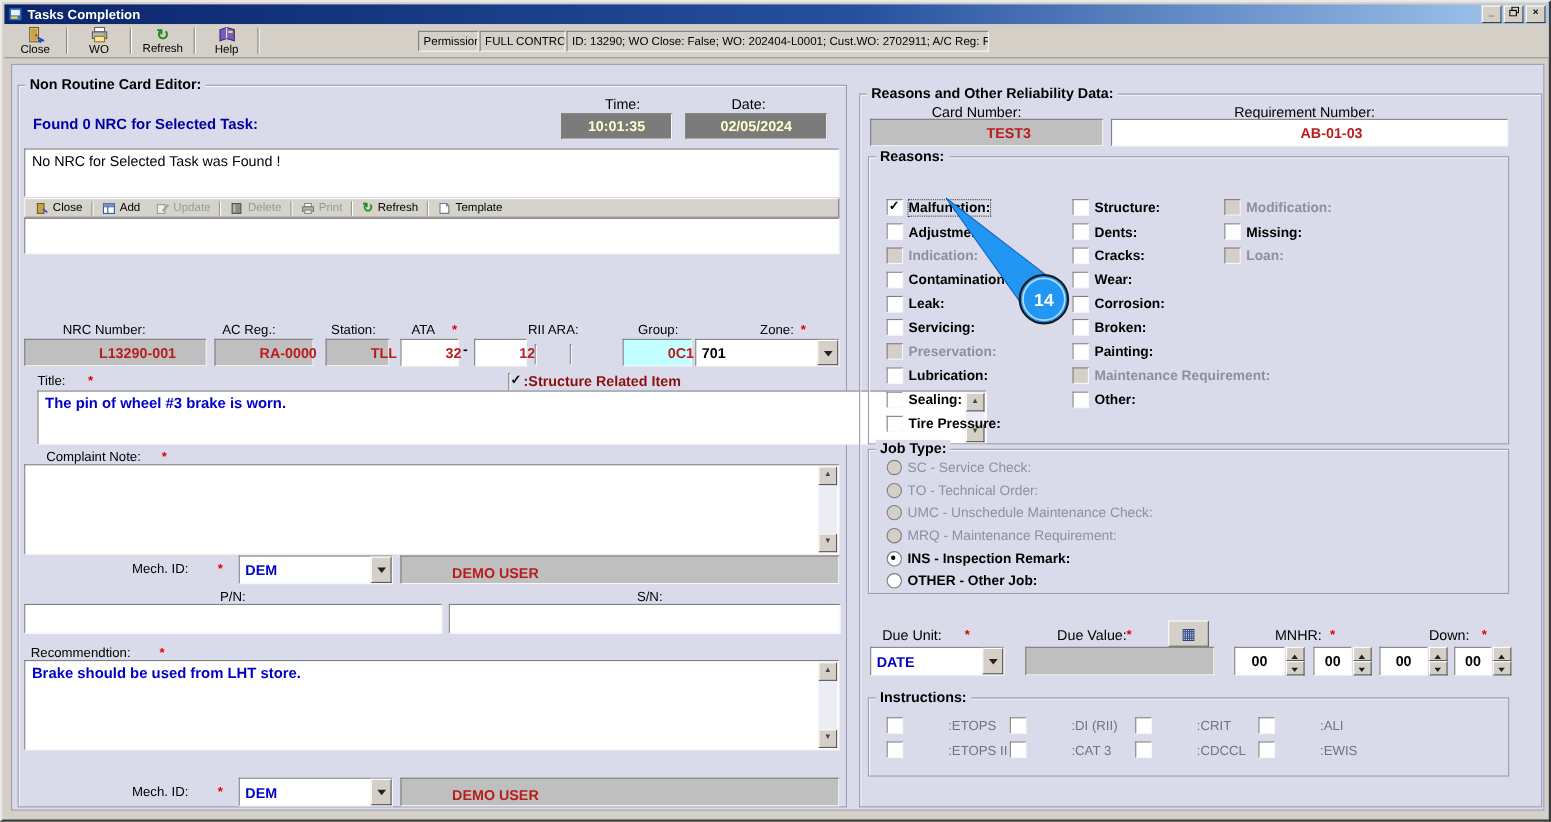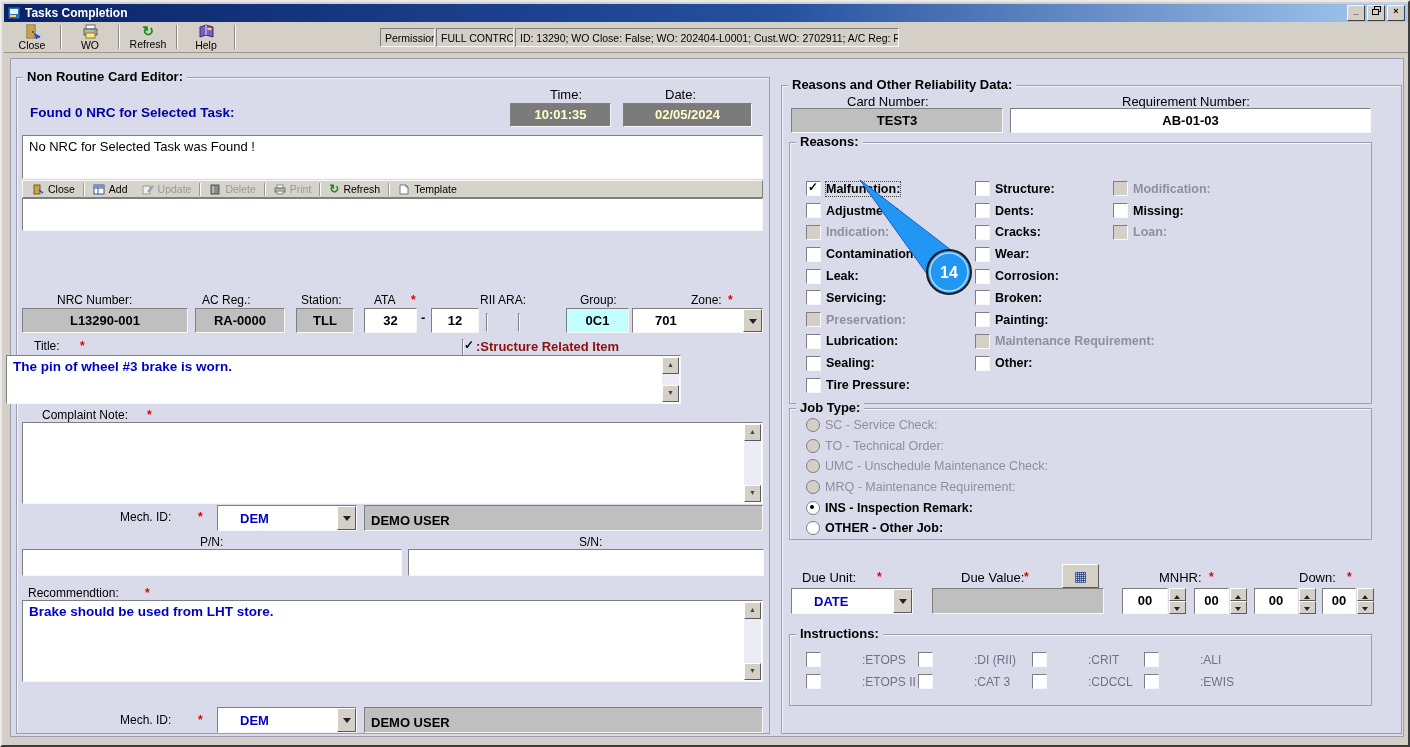--- a/index.html
+++ b/index.html
@@ -20,40 +20,40 @@
   .perm-box{background:#d4d0c8;font-size:10.5px;color:#000;display:flex;align-items:center;padding:0 4px;white-space:nowrap;overflow:hidden;}
   .main-bg{left:8px;top:56px;width:1394px;height:679px;background:#dadbea;border:1px solid #9d9db3;}
   .groupbox{border:1px solid #9c9cb2;box-shadow:inset 1px 1px 0 rgba(255,255,255,.75);}
   .gb-title{position:absolute;top:-9px;left:6px;background:#dadbea;padding:0 4px;font-weight:bold;font-size:13px;color:#000;white-space:nowrap;}
   .lbl{font-size:12px;color:#000;white-space:nowrap;}
   .req{color:#e00000;font-weight:bold;font-size:12px;}
   .gray-box{background:#bfbfbf;}
   .dark-box{background:#7b7b7b;color:#ffffc8;font-weight:bold;font-size:13px;text-align:center;line-height:22px;}
   .white-box{background:#ffffff;}
   .cyan-box{background:#c4ffff;}
-  .blue-val{color:#000000;font-weight:bold;font-size:13px;text-align:center;line-height:23px;white-space:nowrap;}
+  .blue-val{color:#b91c1c;font-weight:bold;font-size:13px;text-align:center;line-height:23px;white-space:nowrap;padding-left:40px;}
   .black-val{color:#000;font-weight:bold;font-size:13px;}
   .ta{background:#fff;border:1px solid;border-color:#7f7f7f #f8f8f8 #f8f8f8 #7f7f7f;}
   .ta-text{position:absolute;left:6px;top:3px;right:22px;font-size:13.5px;font-weight:bold;color:#0000c8;}
   .vscroll{position:absolute;top:1px;right:1px;bottom:1px;width:17px;background:#ececf4;display:flex;flex-direction:column;justify-content:space-between;}
   .sc-btn{height:15px;background:#d4d0c8;border:1px solid;border-color:#fff #5a5a5a #5a5a5a #fff;font-size:7px;text-align:center;line-height:13px;color:#444;}
   .cb{width:13px;height:13px;background:#fff;border:1px solid;border-color:#7f7f7f #f8f8f8 #f8f8f8 #7f7f7f;position:relative;flex:none;}
   .cb.checked::after{content:"\2713";position:absolute;left:1px;top:-2px;font-size:12px;font-weight:bold;color:#000;}
   .cb.dis{background:#d4d0c8;}
   .cb-label{margin-left:5px;font-size:12.5px;font-weight:bold;color:#000;white-space:nowrap;}
   .cb-label.dim{color:#8e8ea2;}
   .cb-label.focus{outline:1px dotted #444;}
   .radio{width:12px;height:12px;border-radius:50%;background:#fff;border:1px solid #7f7f7f;position:relative;flex:none;}
   .radio.dis{background:#d4d0c8;}
   .radio.sel::after{content:"";position:absolute;left:3px;top:3px;width:4px;height:4px;border-radius:50%;background:#000;}
   .rrow{height:21.8px;display:flex;align-items:center;}
   .jrow{height:20.6px;display:flex;align-items:center;}
   .jrow .cb-label{font-size:12.5px;}
   .combo{display:flex;align-items:center;background:#fff;border:1px solid;border-color:#7f7f7f #f8f8f8 #f8f8f8 #7f7f7f;}
-  .combo-val{padding-left:22px;font-weight:bold;font-size:13px;color:#0000c8;}
+  .combo-val{padding-left:5px;font-weight:bold;font-size:13px;color:#0000c8;}
   .combo-btn{margin-left:auto;width:17px;align-self:stretch;background:#d4d0c8;border:1px solid;border-color:#fff #5a5a5a #5a5a5a #fff;display:flex;align-items:center;justify-content:center;}
   .arr-down{width:0;height:0;border:4px solid transparent;border-top:5px solid #222;margin-top:5px;}
   .spin{display:flex;}
   .spin-val{background:#fff;border:1px solid;border-color:#7f7f7f #f8f8f8 #f8f8f8 #7f7f7f;text-align:center;font-weight:bold;font-size:13px;line-height:24px;color:#000;}
   .spin-btns{width:17px;display:flex;flex-direction:column;margin-left:1px;}
   .spin-b{flex:1;background:#d4d0c8;border:1px solid;border-color:#fff #5a5a5a #5a5a5a #fff;position:relative;}
   .spin-b.up::after{content:"";position:absolute;left:4px;top:3px;border:3px solid transparent;border-bottom:4px solid #222;}
   .spin-b.dn::after{content:"";position:absolute;left:4px;top:5px;border:3px solid transparent;border-top:4px solid #222;}
   .gtb{display:flex;align-items:center;background:#d6d3ca;border:1px solid;border-color:#f8f8f8 #7f7f7f #7f7f7f #f8f8f8;font-size:10.5px;color:#000;padding:0 2px;}
   .gtb .item{display:flex;align-items:center;gap:4px;padding:0 7px;height:14px;}
@@ -244,21 +244,21 @@
         <span class="arr-down"></span>
       </span>
   </div>
 
   
   <div class="abs lbl" style="left:32px;top:337px">Title:</div>
   <div class="abs req" style="left:78px;top:337px">*</div>
   <span class="abs cb checked" style="left:456px;top:338px"></span>
   <div class="abs maroon" style="left:474px;top:337px">:Structure Related Item</div>
 
-  <div class="abs ta" style="left:4px;top:353px;width:675px;height:49px">
+  <div class="abs ta" style="left:32px;top:353px;width:863px;height:49px">
     <span class="ta-text">The pin of wheel #3 brake is worn.</span>
     <span class="vscroll">
       <span class="sc-btn">▲</span>
       <span class="sc-btn">▼</span>
     </span>
   </div>
 
   
   <div class="abs lbl" style="left:40px;top:406px">Complaint Note:</div>
   <div class="abs req" style="left:145px;top:406px">*</div>

